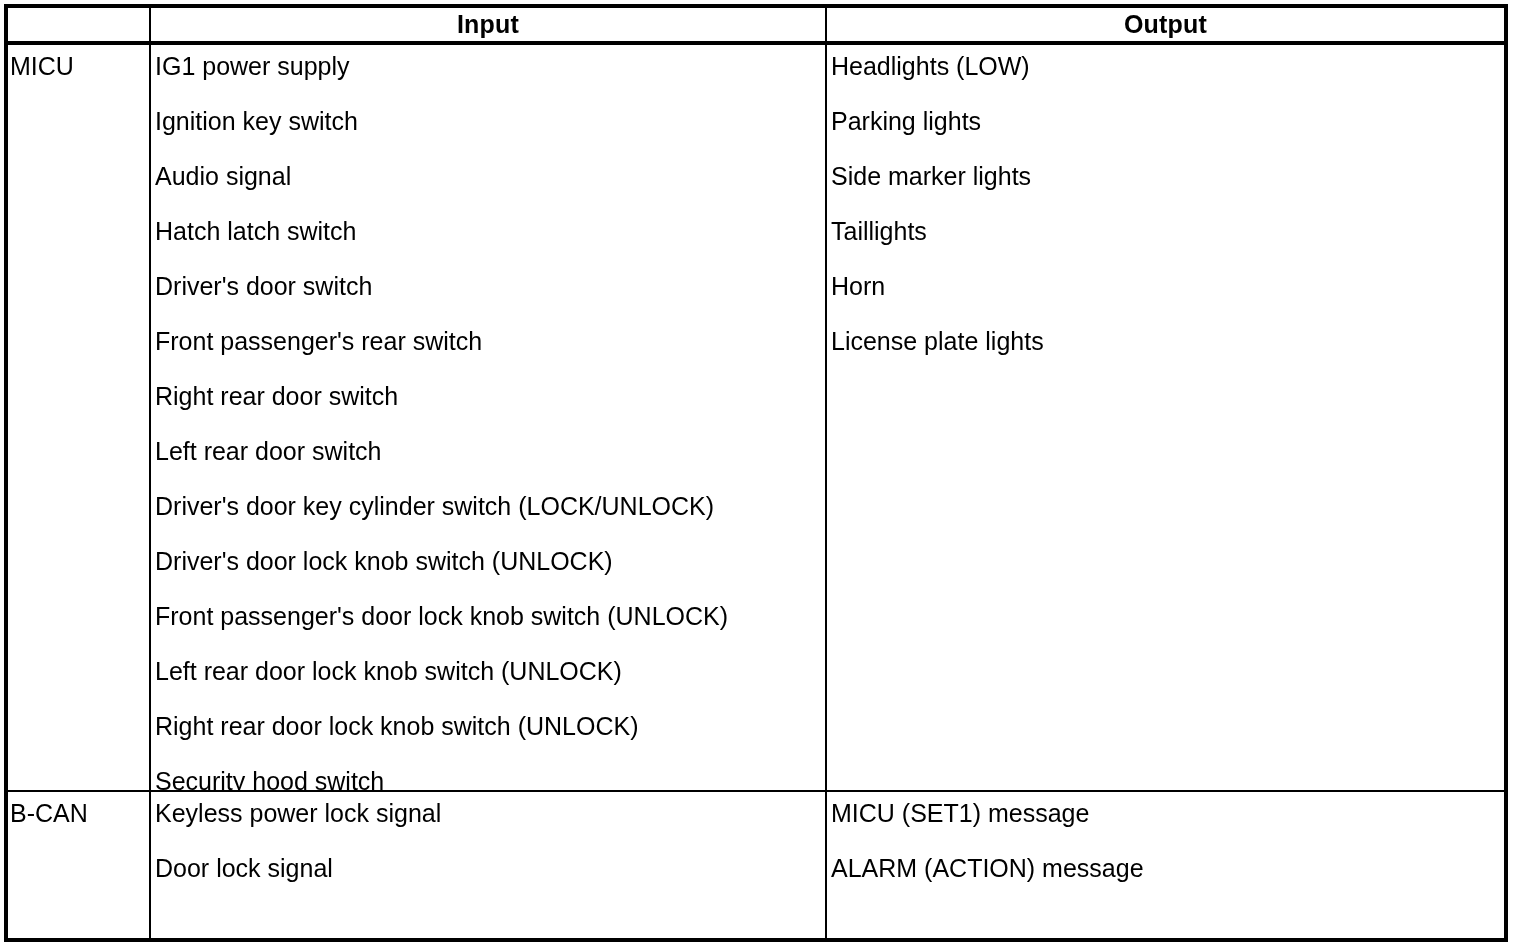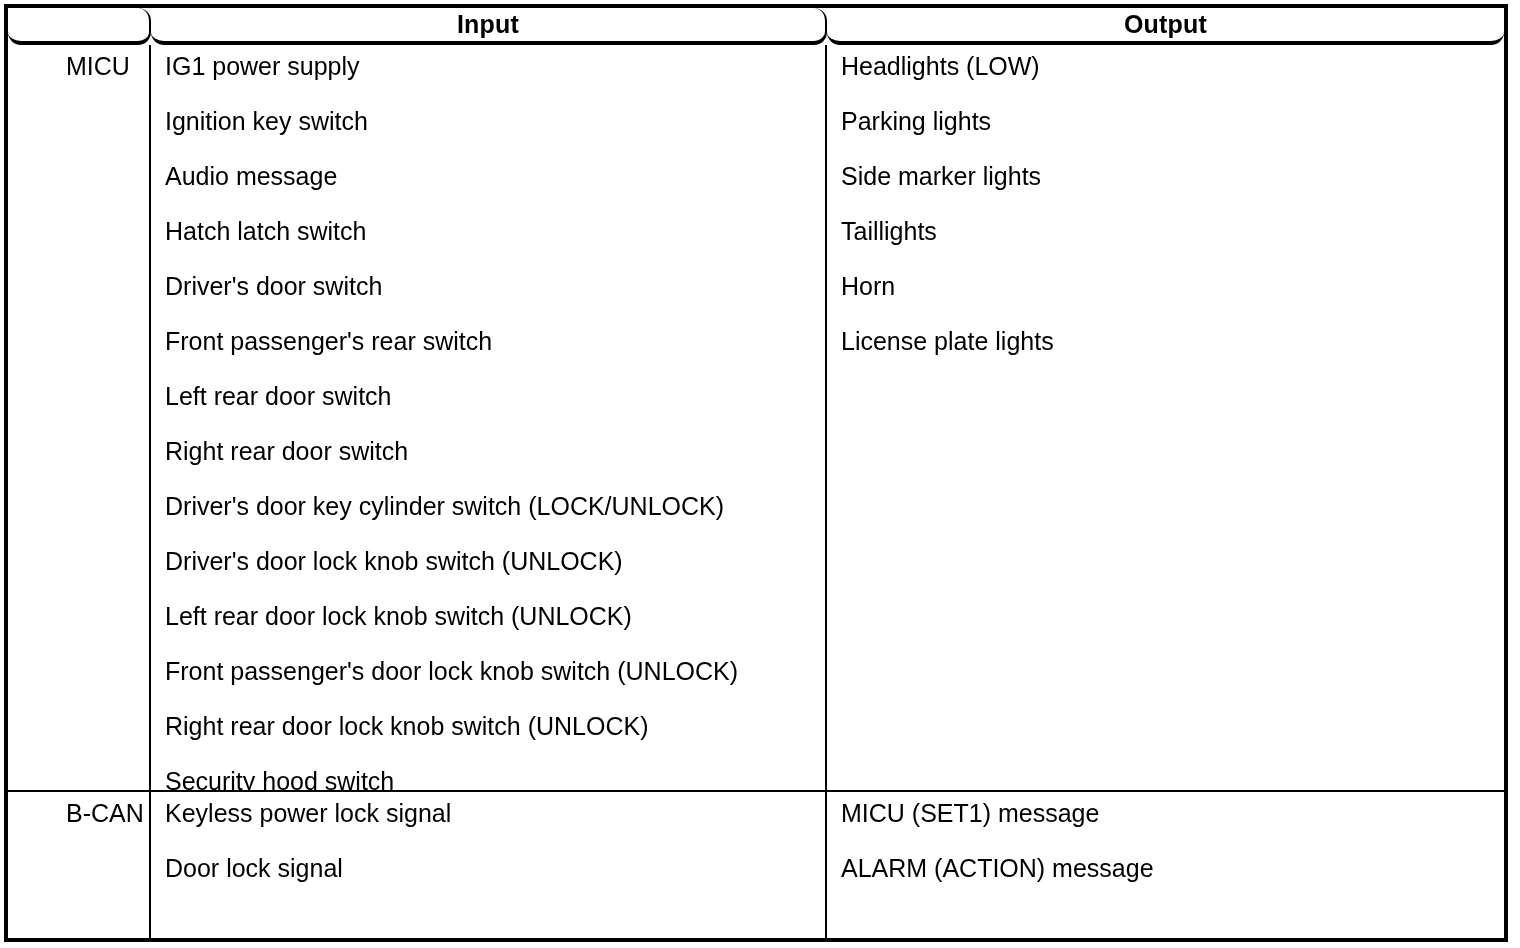--- a/index.html
+++ b/index.html
@@ -23,45 +23,44 @@
     grid-template-columns: 143px 676px 1fr;
     grid-template-rows: 37px 747px 1fr;
     background: #ffffff;
   }
   .cell {
     overflow: hidden;
     box-sizing: border-box;
     background: #ffffff;
   }
   .v-rule { border-right: 2px solid #000000; }
-  .header-cell { border-bottom: 4px solid #000000; border-radius: 13px; }
+  .header-cell { border-bottom: 4px solid #000000; }
   .row-divider { border-bottom: 2px solid #000000; }
   .header-label {
     font-size: 25px;
     font-weight: bold;
     text-align: center;
     line-height: 33px;
     letter-spacing: 0.2px;
   }
   .cell-list {
     margin-top: -6px;
-    padding-left: 14px;
+    padding-left: 4px;
   }
   .line {
     font-size: 25px;
     line-height: 55px;
     white-space: nowrap;
   }
   .row-label {
     margin-top: -6px;
-    padding-left: 18px;
+    padding-left: 2px;
     font-size: 25px;
     line-height: 55px;
     white-space: nowrap;
-    margin-left: 40px;
   }
 </style>
 </head>
 <body>
 
 <div class="io-table">
 
   <div class="cell v-rule header-cell">
     <div class="header-label"></div>
   </div>
@@ -72,30 +71,30 @@
     <div class="header-label">Output</div>
   </div>
 
   <div class="cell v-rule row-divider">
     <div class="row-label">MICU</div>
   </div>
   <div class="cell v-rule row-divider">
     <div class="cell-list">
         <div class="line">IG1 power supply</div>
         <div class="line">Ignition key switch</div>
-        <div class="line">Audio message</div>
+        <div class="line">Audio signal</div>
         <div class="line">Hatch latch switch</div>
         <div class="line">Driver's door switch</div>
         <div class="line">Front passenger's rear switch</div>
+        <div class="line">Right rear door switch</div>
         <div class="line">Left rear door switch</div>
-        <div class="line">Right rear door switch</div>
         <div class="line">Driver's door key cylinder switch (LOCK/UNLOCK)</div>
         <div class="line">Driver's door lock knob switch (UNLOCK)</div>
+        <div class="line">Front passenger's door lock knob switch (UNLOCK)</div>
         <div class="line">Left rear door lock knob switch (UNLOCK)</div>
-        <div class="line">Front passenger's door lock knob switch (UNLOCK)</div>
         <div class="line">Right rear door lock knob switch (UNLOCK)</div>
         <div class="line">Security hood switch</div>
       </div>
   </div>
   <div class="cell row-divider">
     <div class="cell-list">
         <div class="line">Headlights (LOW)</div>
         <div class="line">Parking lights</div>
         <div class="line">Side marker lights</div>
         <div class="line">Taillights</div>

